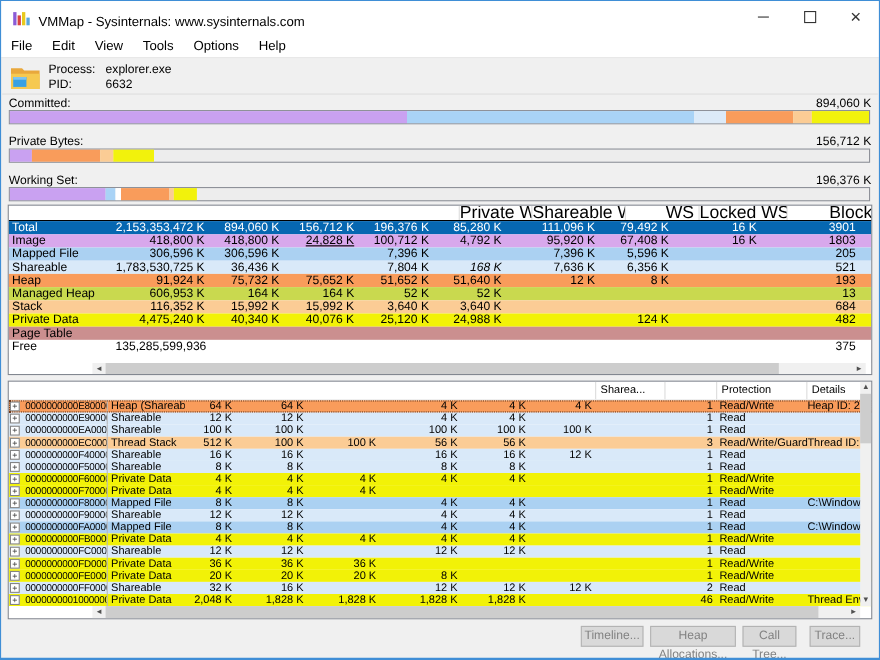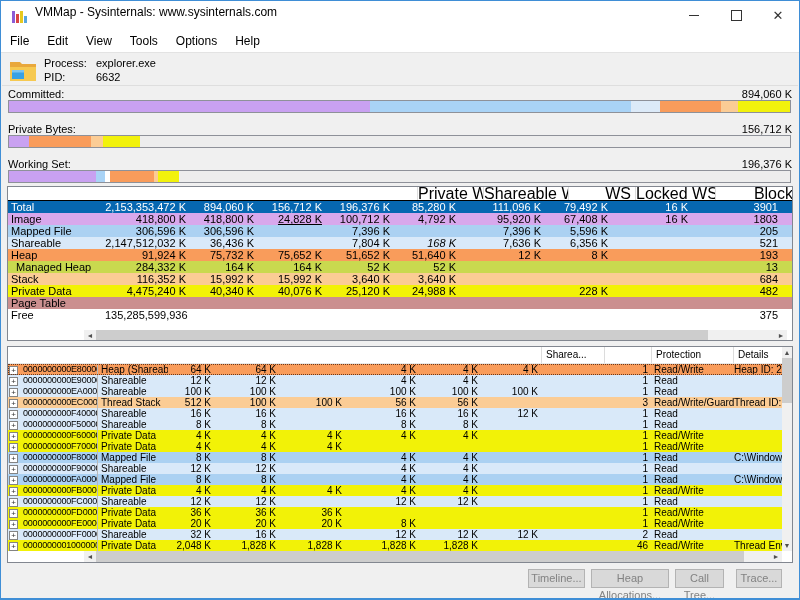--- a/index.html
+++ b/index.html
@@ -2,21 +2,21 @@
 <html><head>
 <meta charset="utf-8">
 <style>
   html,body{margin:0;padding:0;width:800px;height:600px;overflow:hidden;
     font-family:"Liberation Sans",sans-serif;background:#F0F0F0;position:relative;}
   .frame{position:absolute;inset:0;border:1px solid #3F8ED6;border-bottom-width:2px;pointer-events:none;z-index:99;}
   
   .titlebar{position:absolute;left:1px;top:1px;right:1px;height:29px;background:#FFFFFF;}
   .app-icon{position:absolute;left:10px;top:7px;width:16px;height:16px;background:#fff;}
   .app-icon i{position:absolute;bottom:1px;}
-  .title-text{position:absolute;left:34px;top:4px;font-size:12px;color:#000;white-space:nowrap;}
+  .title-text{position:absolute;left:34px;top:12px;font-size:12px;color:#000;white-space:nowrap;}
   .win-controls{position:absolute;right:0;top:0;height:29px;display:flex;}
   .win-btn{width:42px;height:29px;display:flex;align-items:center;justify-content:center;color:#333;}
   .glyph-min{width:10px;height:1px;background:#333;}
   .glyph-max{width:9px;height:9px;border:1px solid #333;}
   .glyph-close{font-size:13px;line-height:13px;color:#333;}
   
   .menubar{position:absolute;left:1px;top:30px;right:1px;height:22px;background:#FFFFFF;display:flex;border-bottom:1px solid #E3E3E3;}
   .menu-item{padding:4px 9px 0 9px;font-size:12px;color:#000;}
   
   .proc-label{position:absolute;font-size:11px;color:#000;}
@@ -177,21 +177,21 @@
         <span class="cell num" style="width: 68px;"></span>
         <span class="cell num" style="width: 68px;">7,396 K</span>
         <span class="cell num" style="width: 66px;"></span>
         <span class="cell num" style="width: 85px;">7,396 K</span>
         <span class="cell num" style="width: 67px;">5,596 K</span>
         <span class="cell num" style="width: 80px;"></span>
         <span class="cell num" style="width: 90px;">205</span>
       </div>
       <div class="row" style="background: rgb(217, 233, 249);">
         <span class="cell" style="width: 97px; padding-left: 3px;">Shareable</span>
-        <span class="cell num" style="width: 85px;">2,147,512,032 K</span>
+        <span class="cell num" style="width: 85px;">1,783,530,725 K</span>
         <span class="cell num" style="width: 68px;">36,436 K</span>
         <span class="cell num" style="width: 68px;"></span>
         <span class="cell num" style="width: 68px;">7,804 K</span>
         <span class="cell num" style="width: 66px; font-style: italic;">168 K</span>
         <span class="cell num" style="width: 85px;">7,636 K</span>
         <span class="cell num" style="width: 67px;">6,356 K</span>
         <span class="cell num" style="width: 80px;"></span>
         <span class="cell num" style="width: 90px;">521</span>
       </div>
       <div class="row" style="background: rgb(249, 156, 91);">
@@ -200,22 +200,22 @@
         <span class="cell num" style="width: 68px;">75,732 K</span>
         <span class="cell num" style="width: 68px;">75,652 K</span>
         <span class="cell num" style="width: 68px;">51,652 K</span>
         <span class="cell num" style="width: 66px;">51,640 K</span>
         <span class="cell num" style="width: 85px;">12 K</span>
         <span class="cell num" style="width: 67px;">8 K</span>
         <span class="cell num" style="width: 80px;"></span>
         <span class="cell num" style="width: 90px;">193</span>
       </div>
       <div class="row" style="background: rgb(201, 217, 79);">
-        <span class="cell" style="width: 97px; padding-left: 8px;">Managed Heap</span>
-        <span class="cell num" style="width: 85px;">284,332 K</span>
+        <span class="cell" style="width: 97px; padding-left: 3px;">Managed Heap</span>
+        <span class="cell num" style="width: 85px;">606,953 K</span>
         <span class="cell num" style="width: 68px;">164 K</span>
         <span class="cell num" style="width: 68px;">164 K</span>
         <span class="cell num" style="width: 68px;">52 K</span>
         <span class="cell num" style="width: 66px;">52 K</span>
         <span class="cell num" style="width: 85px;"></span>
         <span class="cell num" style="width: 67px;"></span>
         <span class="cell num" style="width: 80px;"></span>
         <span class="cell num" style="width: 90px;">13</span>
       </div>
       <div class="row" style="background: rgb(251, 204, 149);">
@@ -231,21 +231,21 @@
         <span class="cell num" style="width: 90px;">684</span>
       </div>
       <div class="row" style="background: rgb(242, 242, 7);">
         <span class="cell" style="width: 97px; padding-left: 3px;">Private Data</span>
         <span class="cell num" style="width: 85px;">4,475,240 K</span>
         <span class="cell num" style="width: 68px;">40,340 K</span>
         <span class="cell num" style="width: 68px;">40,076 K</span>
         <span class="cell num" style="width: 68px;">25,120 K</span>
         <span class="cell num" style="width: 66px;">24,988 K</span>
         <span class="cell num" style="width: 85px; margin-top: 11px;">132 K</span>
-        <span class="cell num" style="width: 67px;">228 K</span>
+        <span class="cell num" style="width: 67px;">124 K</span>
         <span class="cell num" style="width: 80px;"></span>
         <span class="cell num" style="width: 90px;">482</span>
       </div>
       <div class="row" style="background: rgb(203, 143, 143);">
         <span class="cell" style="width: 97px; padding-left: 3px;">Page Table</span>
         <span class="cell num" style="width: 85px;"></span>
         <span class="cell num" style="width: 68px;"></span>
         <span class="cell num" style="width: 68px;"></span>
         <span class="cell num" style="width: 68px;"></span>
         <span class="cell num" style="width: 66px;"></span>

